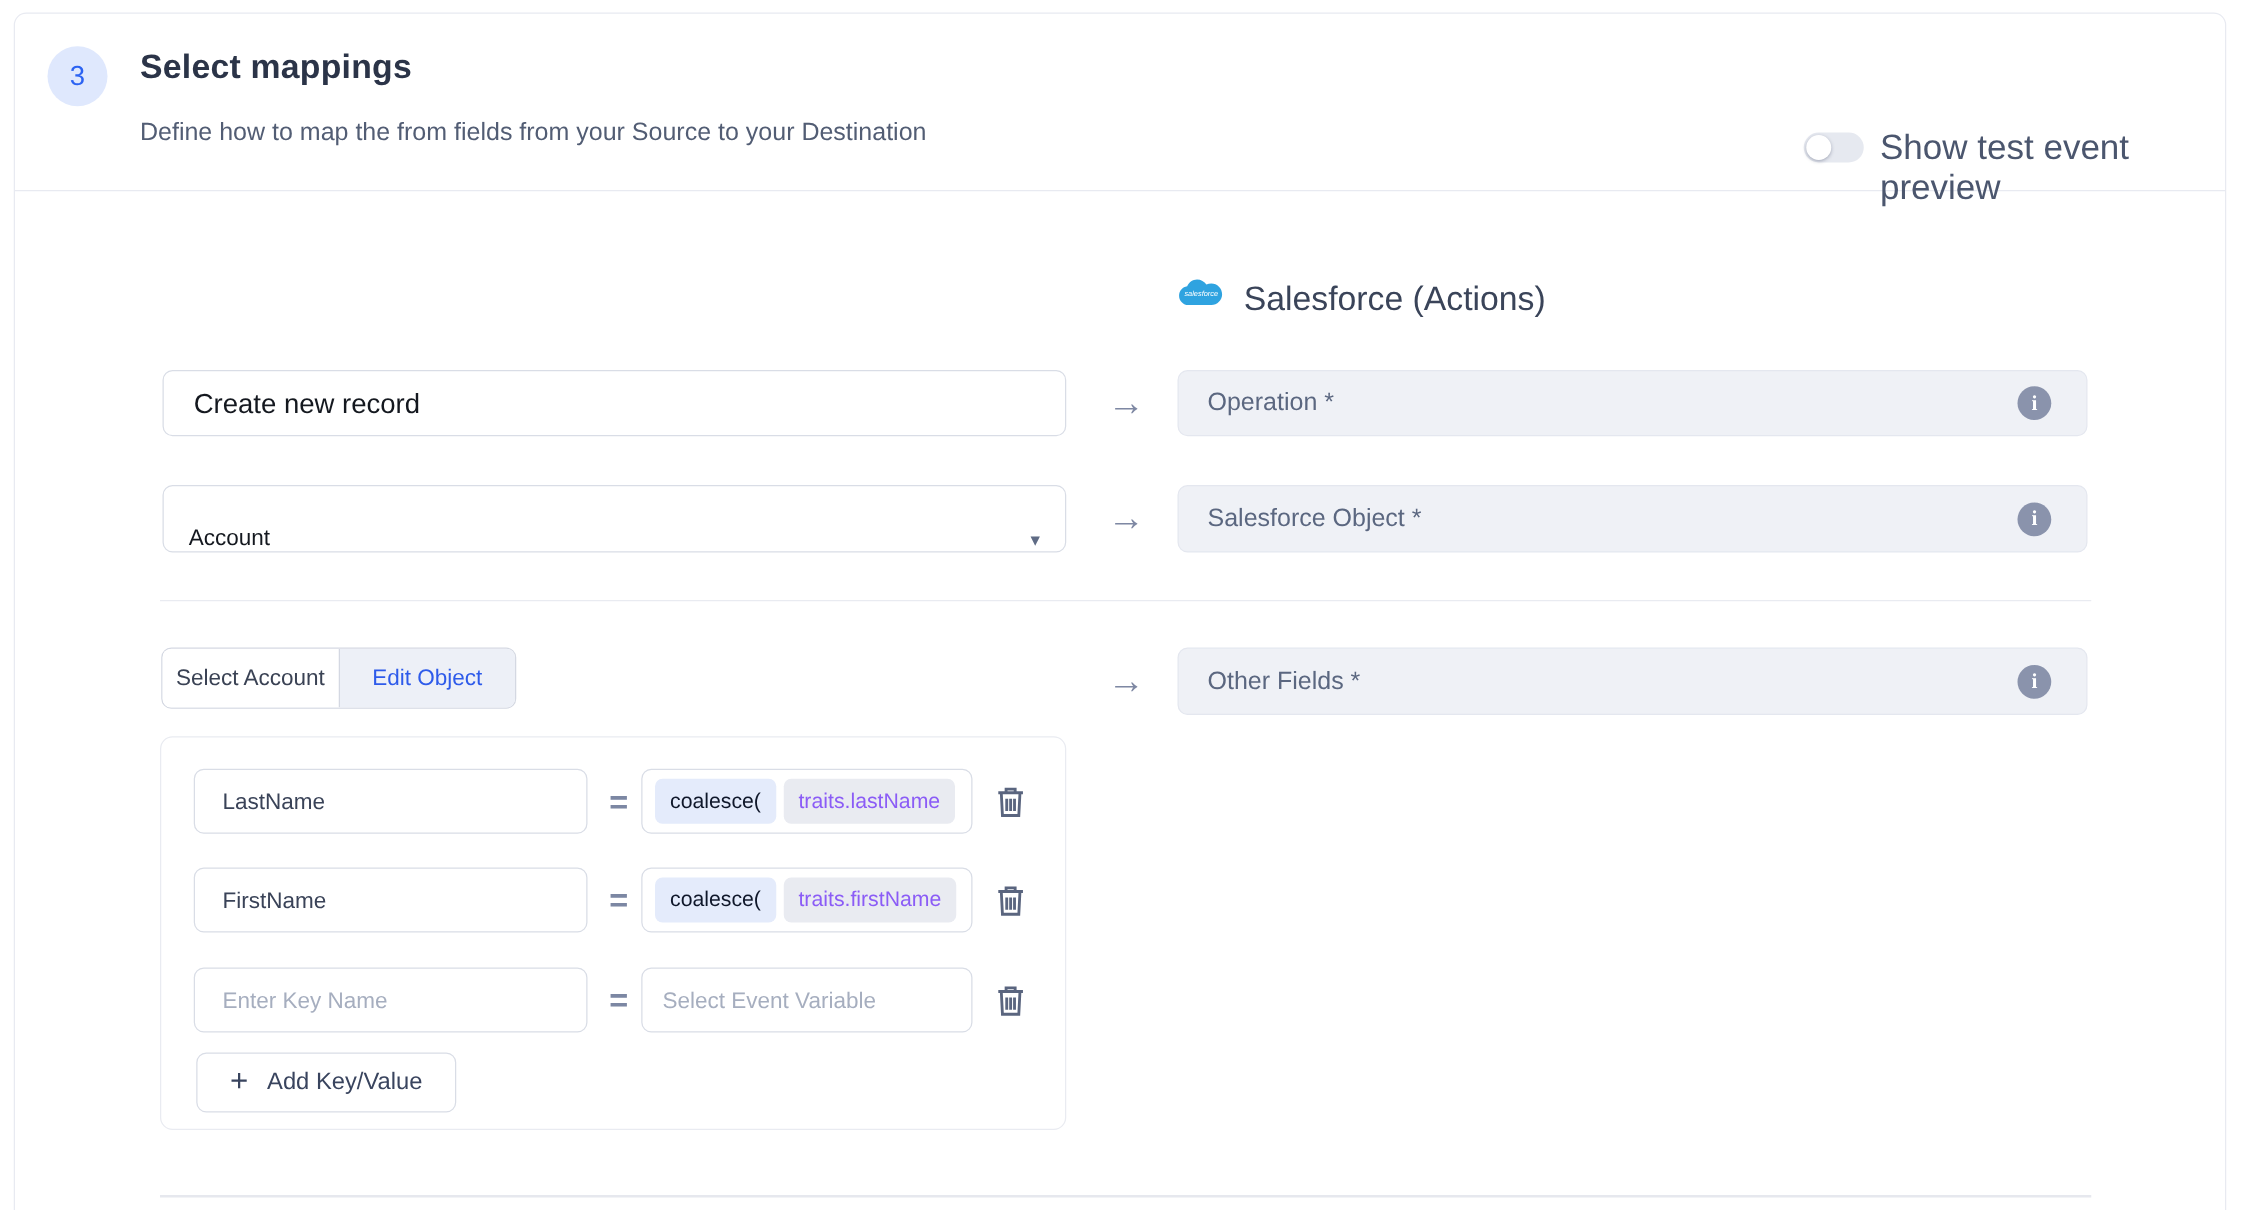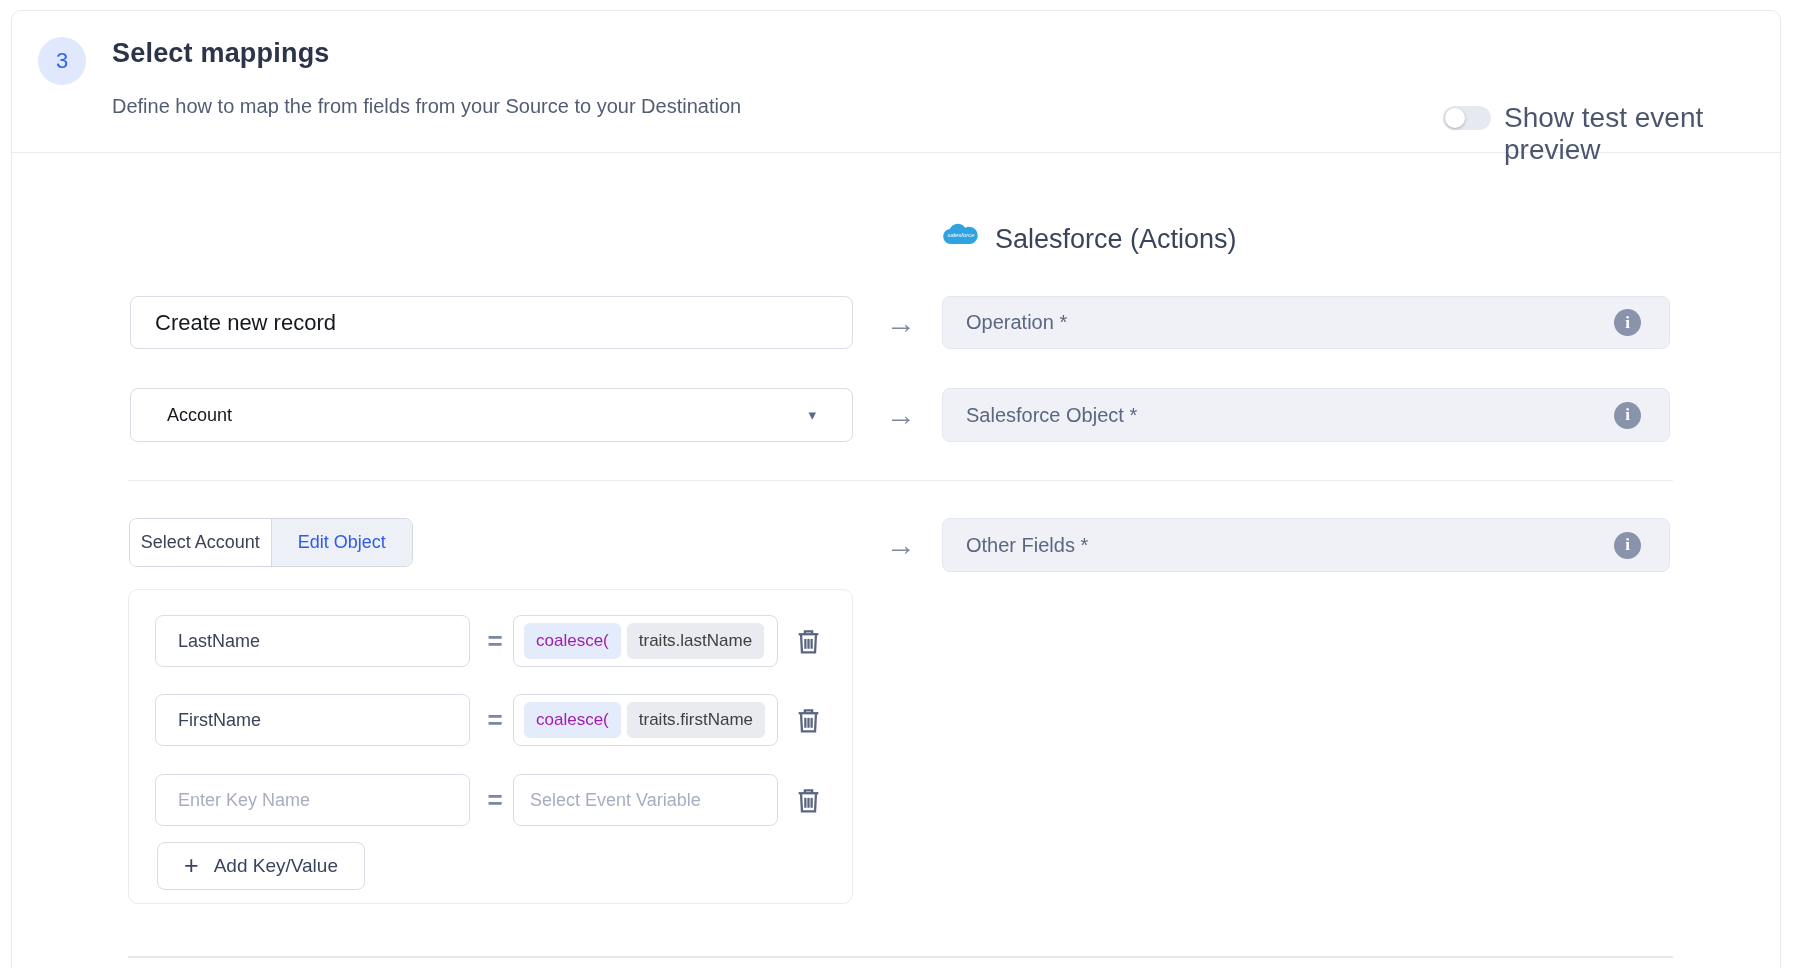--- a/index.html
+++ b/index.html
@@ -22,22 +22,22 @@
   .toggle-label { position:absolute; left:1504px; top:102px; font-size:28px; color:#4b566e; }
 
   .dest-icon { position:absolute; left:941px; top:220px; width:40px; height:29px; }
   .dest-name { position:absolute; left:995px; top:224px; font-size:27px; color:#3a4459; }
 
   .src-input { position:absolute; left:130px; width:723px; background:#fff; border:1px solid #d9dde6;
     border-radius:8px; font-size:22px; color:#14181f; padding:0 24px; outline:none;
     font-family:"Liberation Sans", sans-serif; }
   .row1 { top:296px; height:53px; }
   .src-select { position:absolute; left:130px; top:388px; width:723px; height:54px; background:#fff;
-    border:1px solid #d9dde6; border-radius:8px; display:flex; align-items:center;
-    padding:0 36px; font-size:18px; color:#14181f; cursor:pointer; }
+    border:1px solid #d9dde6; border-radius:8px; display:flex; align-items:flex-end;
+    padding:0 20px; font-size:18px; color:#14181f; cursor:pointer; }
   .src-select .caret { margin-left:auto; font-size:15px; color:#5f6b85; }
 
   .arrow { position:absolute; left:880px; width:42px; display:flex; align-items:center; justify-content:center;
     font-size:30px; color:#7e88a3; }
   .a1 { top:296px; height:53px; } .a2 { top:388px; height:54px; } .a3 { top:518px; height:54px; }
 
   .dest-field { position:absolute; left:942px; width:728px; background:#eff1f6; border:1px solid #e4e7ef;
     border-radius:8px; display:flex; align-items:center; padding:0 28px 0 23px; cursor:pointer; }
   .d1 { top:296px; height:53px; } .d2 { top:388px; height:54px; } .d3 { top:518px; height:54px; }
   .dest-field .label { font-size:20px; color:#5b6780; }
@@ -62,22 +62,22 @@
     border-radius:8px; font-size:18px; color:#3a4358; padding:0 22px; outline:none; background:#fff;
     font-family:"Liberation Sans", sans-serif; }
   .kv-key::placeholder, .kv-value-input::placeholder { color:#a6aebf; opacity:1; }
   .kv-eq { position:absolute; left:346px; top:0; width:40px; height:52px; display:flex; align-items:center;
     justify-content:center; font-size:26px; font-weight:700; color:#7c87a3; }
   .kv-value { position:absolute; left:384px; top:0; width:265px; height:52px; border:1px solid #d9dde6;
     border-radius:8px; background:#fff; display:flex; align-items:center; gap:6px; padding:0 0 0 10px;
     overflow:hidden; cursor:pointer; }
   .chip { flex:0 0 auto; height:36px; display:flex; align-items:center; padding:0 12px; border-radius:6px;
     font-size:17px; white-space:nowrap; }
-  .chip-fn { background:#e4ebfb; color:#a21caf; }
-  .chip-var { background:#e9ebf1; color:#404040; }
+  .chip-fn { background:#e4ebfb; color:#0f172a; }
+  .chip-var { background:#e9ebf1; color:#8b5cf6; }
   .kv-value-input { position:absolute; left:384px; top:0; width:265px; height:52px; border:1px solid #d9dde6;
     border-radius:8px; background:#fff; font-size:18px; color:#3a4358; padding:0 16px; outline:none;
     font-family:"Liberation Sans", sans-serif; }
   .kv-trash { position:absolute; left:660px; top:0; width:38px; height:52px; display:flex; align-items:center;
     justify-content:center; background:none; border:none; cursor:pointer; color:#5a657f; }
   .kv-trash svg { width:25px; height:27px; }
 
   .add-btn { position:absolute; left:28px; top:252px; width:208px; height:48px; border:1px solid #d9dde6;
     border-radius:8px; background:#fff; display:flex; align-items:center; justify-content:center; gap:15px;
     cursor:pointer; }

